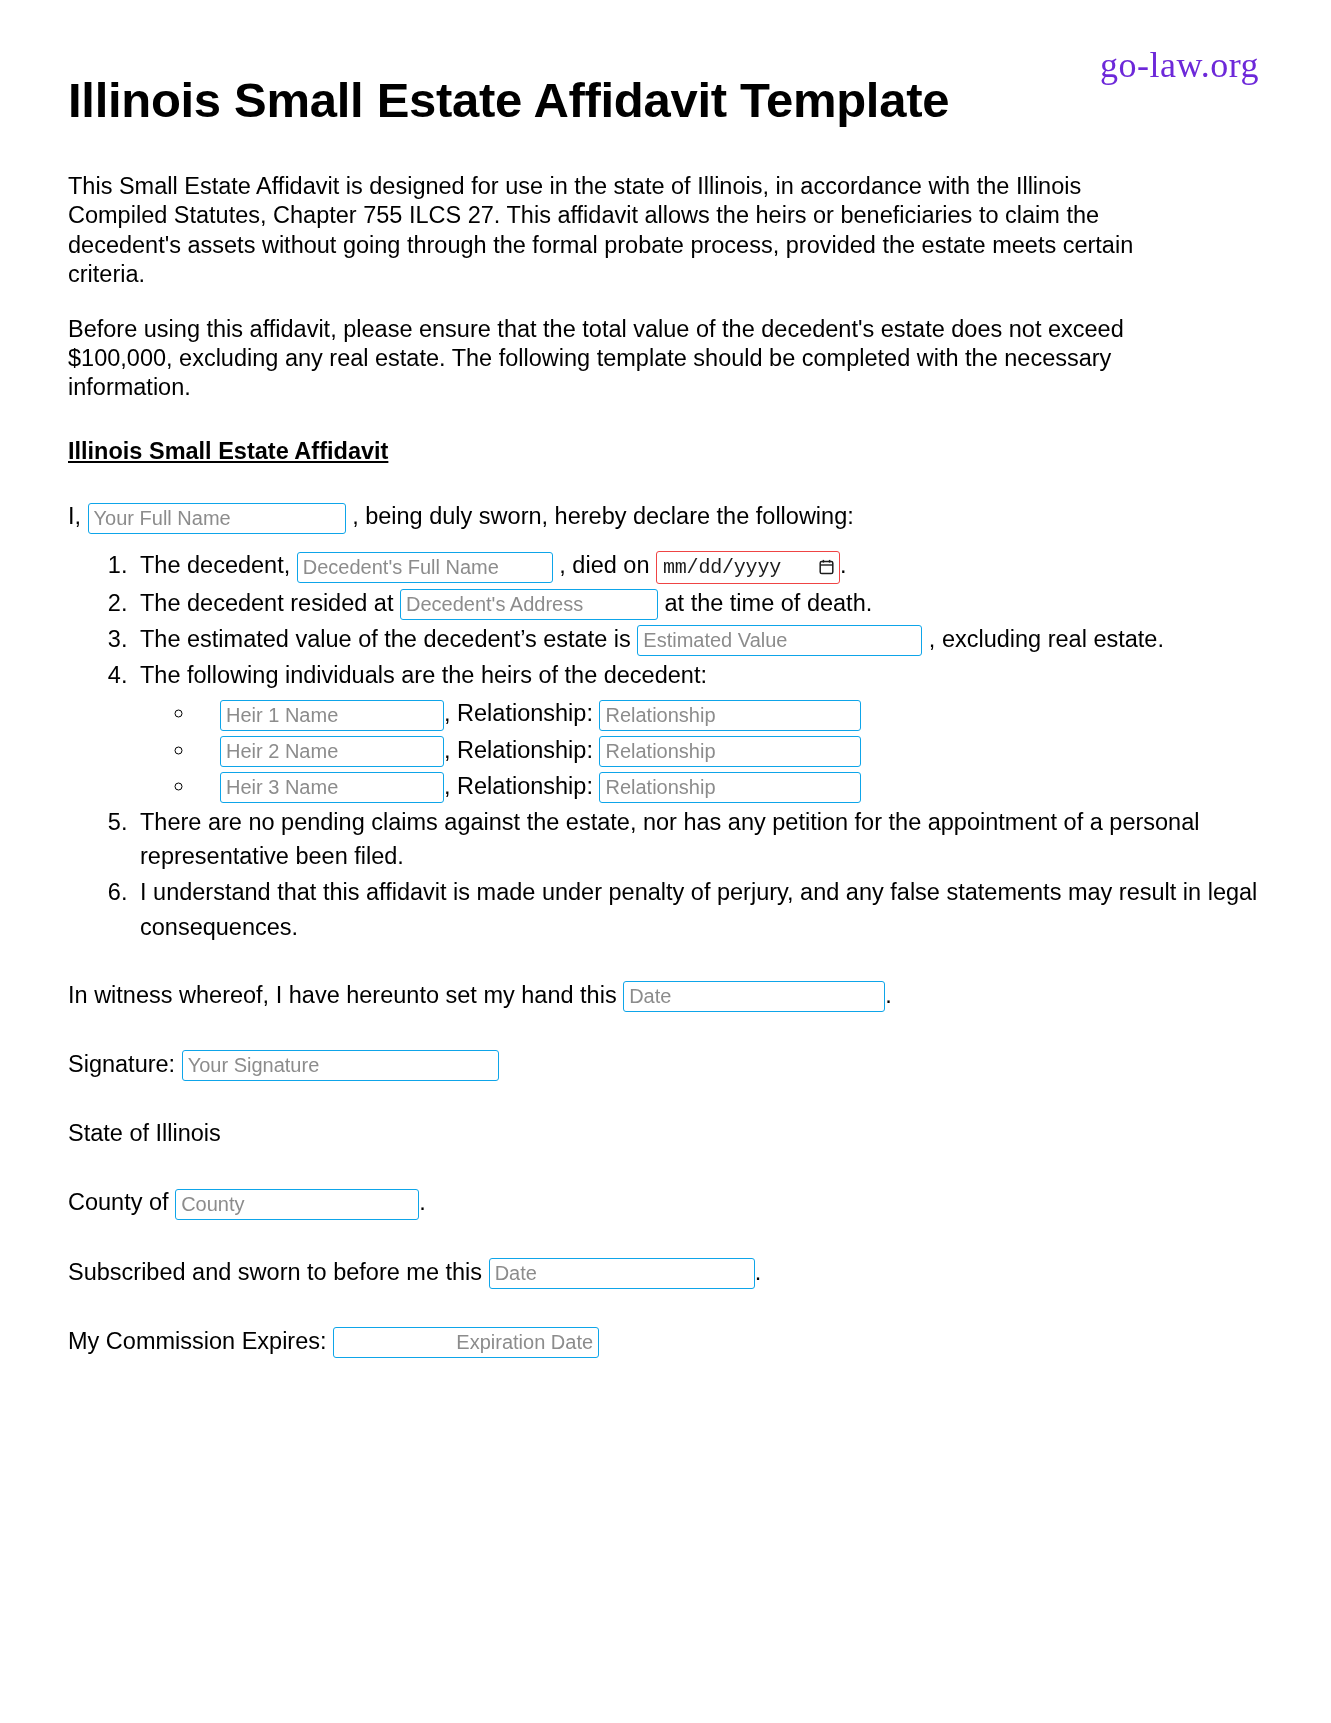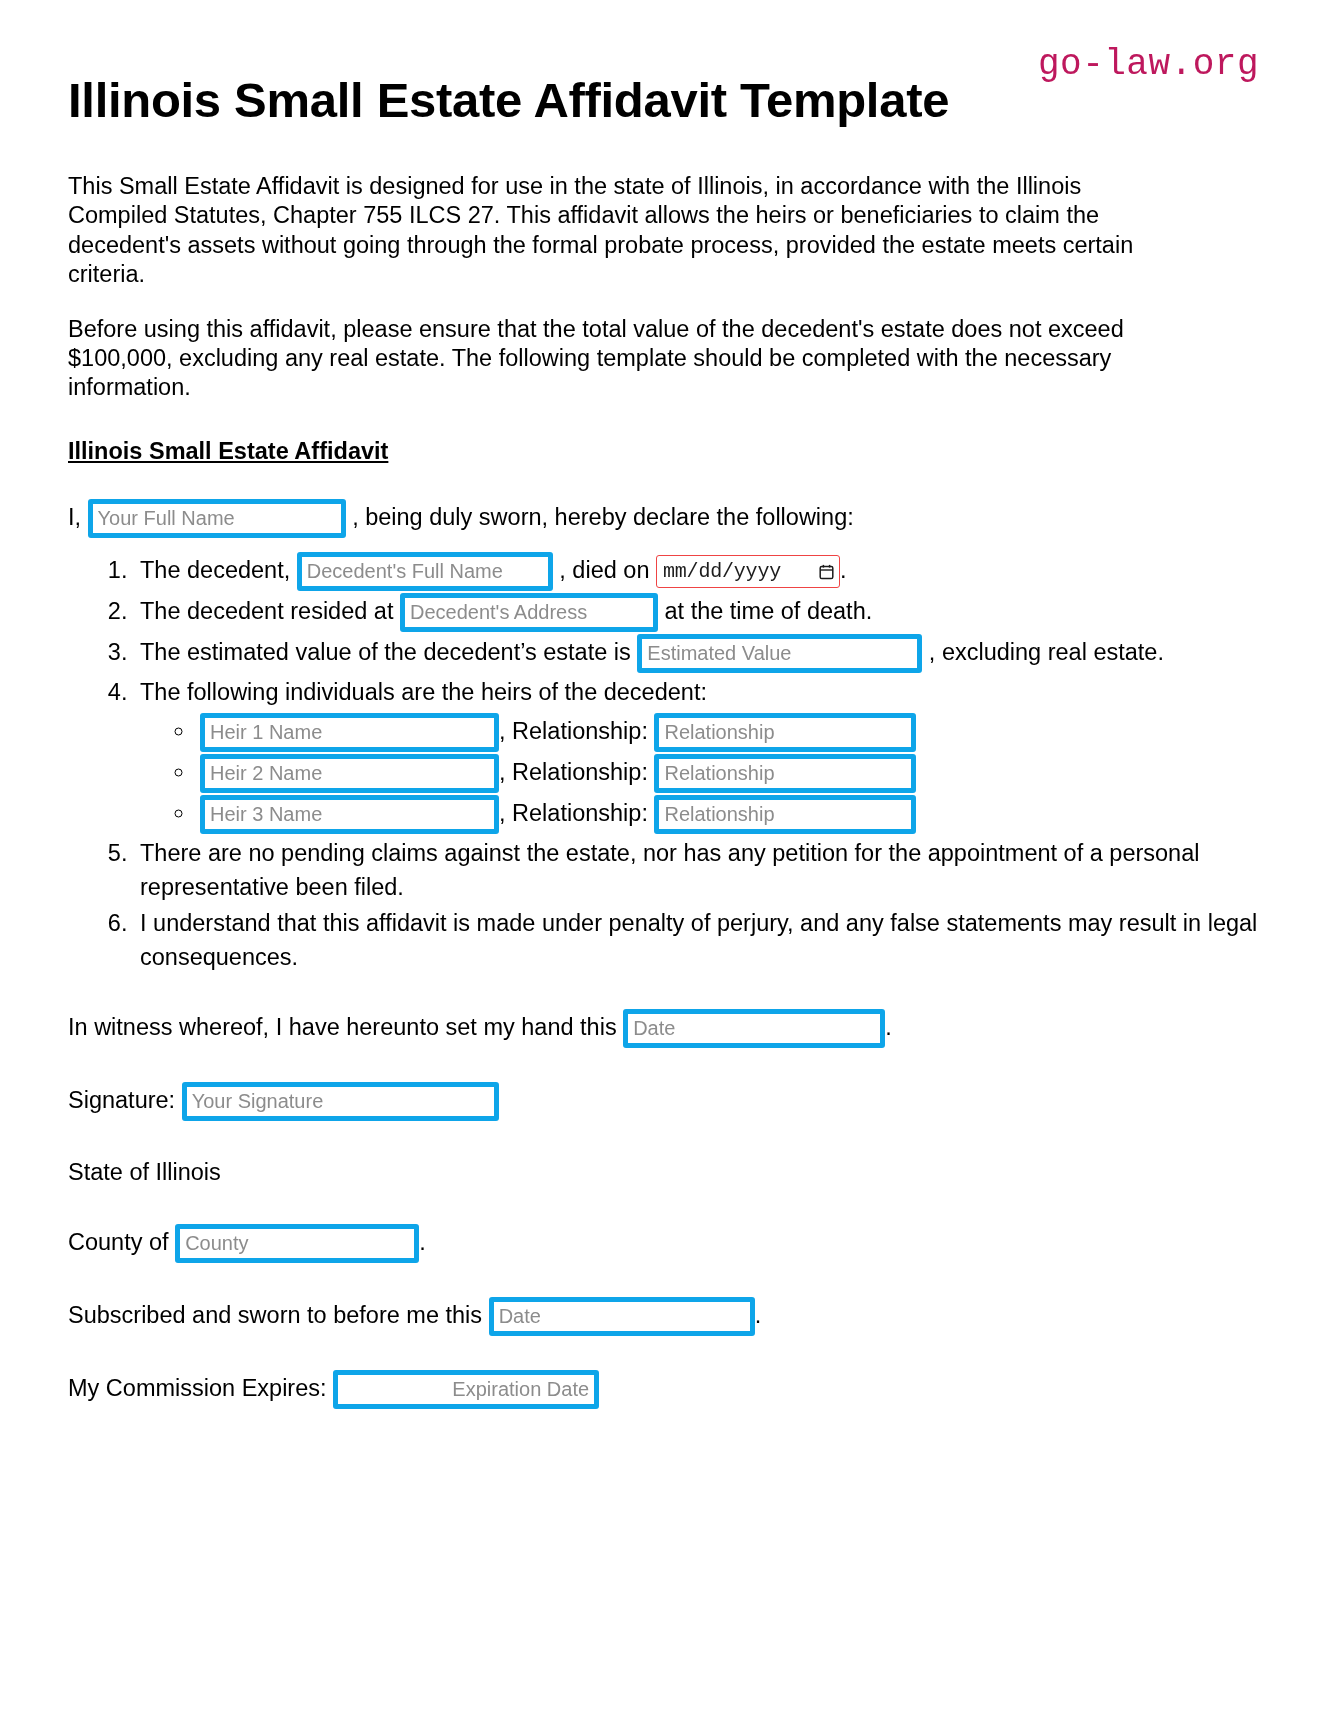--- a/index.html
+++ b/index.html
@@ -17,23 +17,23 @@
   }
   .page {
     padding: 0 68px;
     box-sizing: border-box;
     width: 1331px;
   }
   .watermark {
     position: absolute;
     top: 44px;
     right: 72px;
-    font-family: Liberation Mono, monospace;
+    font-family: Liberation Serif, serif;
     font-size: 36px;
-    color: #be185d;
+    color: #6d28d9;
     letter-spacing: 0.5px;
     white-space: nowrap;
   }
   h1.doc-title {
     font-family: "Liberation Sans Narrow", "Liberation Sans", sans-serif;
     font-size: 49px;
     font-weight: bold;
     margin: 0;
     padding-top: 72px;
     letter-spacing: -0.3px;
@@ -73,34 +73,34 @@
     padding-left: 56px;
   }
   ul.heir-list > li {
     margin: 0 0 2px 0;
     padding-left: 4px;
   }
   input[type="text"], input.date-like {
     font-family: "Liberation Sans", sans-serif;
     font-size: 20px;
     color: #000;
-    border: 5px solid #0ea5e9;
+    border: 1px solid #0ea5e9;
     border-radius: 3px;
     padding: 3px 5px;
     background: #ffffff;
     box-sizing: border-box;
     vertical-align: middle;
     outline: none;
   }
   input::placeholder { color: #8c8c8c; opacity: 1; }
   .w-fullname  { width: 258px; }
   .w-decname   { width: 256px; }
   .w-address   { width: 258px; }
   .w-value     { width: 285px; }
-  .w-heir      { width: 299px; }
+  .w-heir      { width: 224px; margin-left: 20px; }
   .w-rel       { width: 262px; }
   .w-date1     { width: 262px; }
   .w-sign      { width: 317px; }
   .w-county    { width: 244px; }
   .w-date2     { width: 266px; }
   .w-expire    { width: 266px; text-align: right; }
 
   
   .date-field {
     display: inline-flex;

